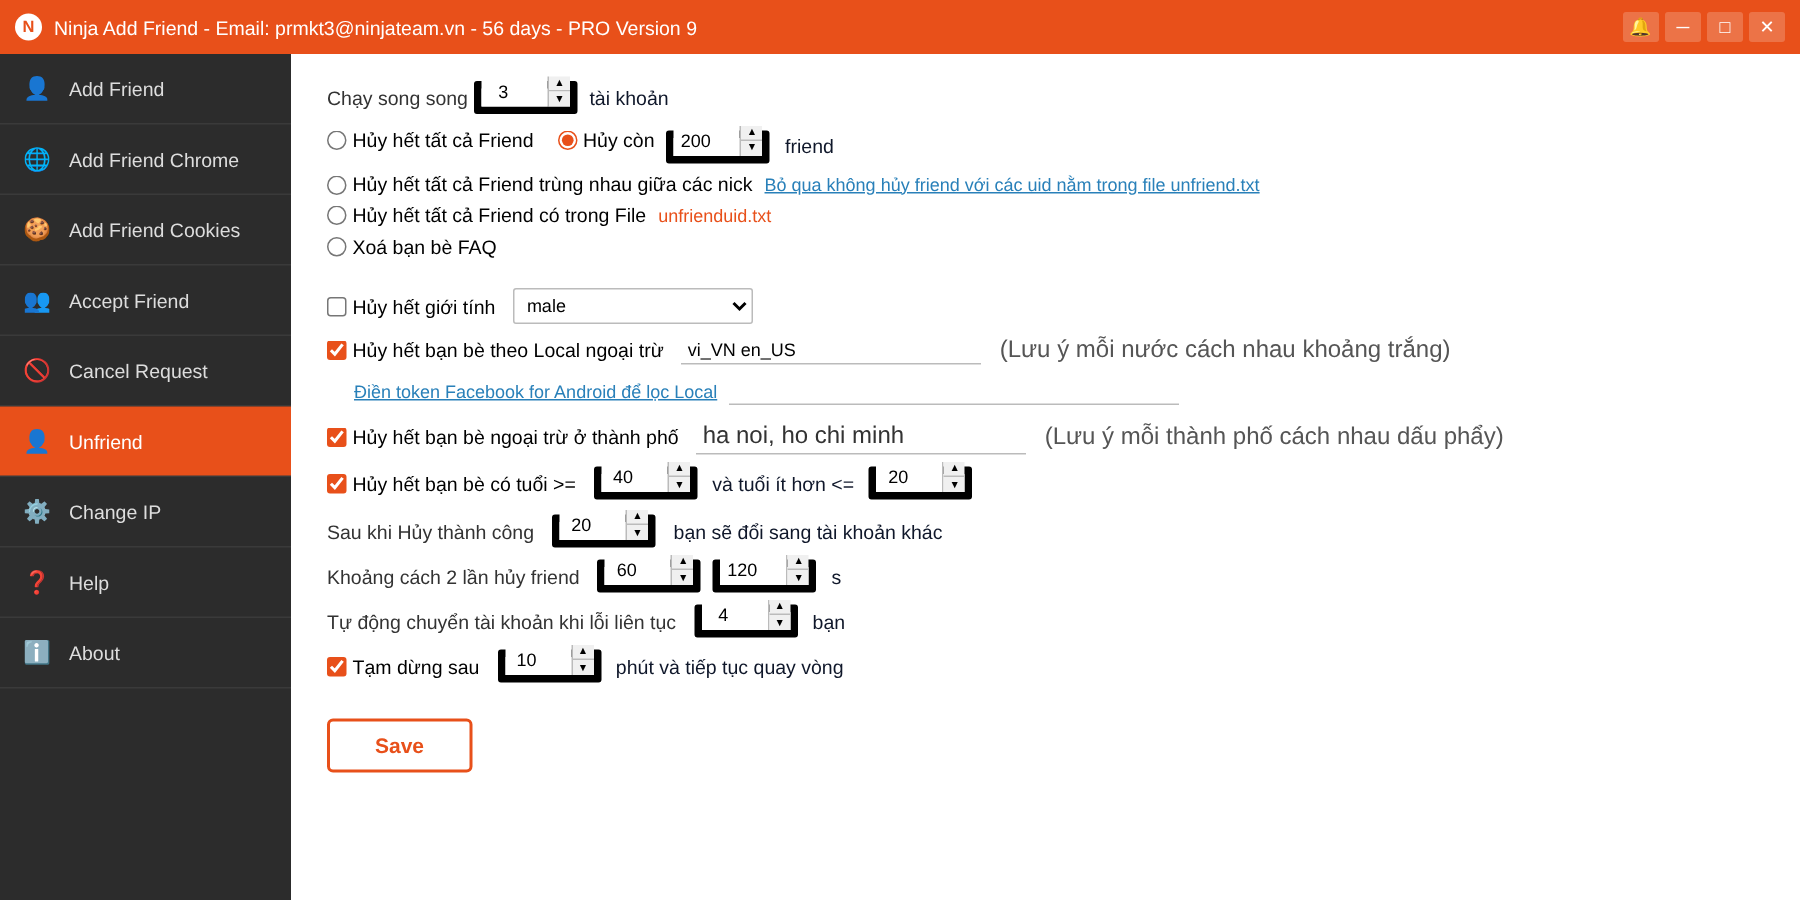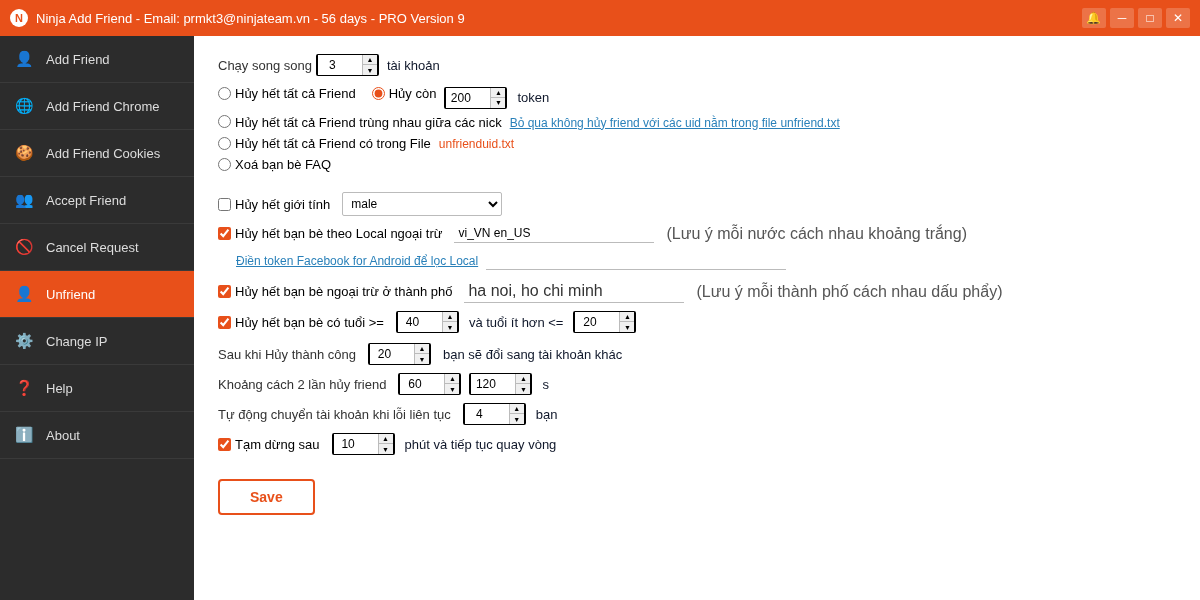--- a/index.html
+++ b/index.html
@@ -63,21 +63,21 @@
 
     input[type="number"] {
       width: 56px; height: 22px; border: 1px solid #bbb; border-radius: 2px;
       padding: 0 4px; font-size: 12px; text-align: center;
     }
     input[type="text"] {
       border: none; border-bottom: 1px solid #bbb;
       padding: 2px 4px; font-size: 12px; outline: none; min-width: 200px;
     }
     .spinner-field {
-      display: flex; align-items: center; border: 2px solid #000000; border-radius: 2px; height: 22px;
+      display: flex; align-items: flex-end; border: 5px solid #000000; border-radius: 2px; height: 22px;
     }
     .spinner-field input[type="number"] {
       border: none; border-radius: 0; width: 44px; height: 20px;
     }
     .spinner-btns {
       display: flex; flex-direction: column; border-left: 1px solid #bbb;
     }
     .spinner-btn {
       width: 14px; height: 10px; background: #f0f0f0; border: none;
       cursor: pointer; font-size: 7px; line-height: 1; display: flex;
@@ -187,25 +187,25 @@
           <input type="radio" name="huy_option" checked="" style="">
           <span>Hủy còn</span>
         </label>
         <div class="spinner-field" style="margin-right:6px;">
           <input type="number" value="200" style="">
           <div class="spinner-btns">
             <button class="spinner-btn">▲</button>
             <button class="spinner-btn">▼</button>
           </div>
         </div>
-        <span class="form-text">token</span>
+        <span class="form-text">friend</span>
       </div>
 
       <div style="display:flex; align-items:center; width:100%; margin-bottom:6px;">
-        <label style="display:flex; align-items:flex-start; cursor:pointer; margin-right:8px;">
+        <label style="display:flex; align-items:flex-end; cursor:pointer; margin-right:8px;">
           <input type="radio" name="huy_option" style="">
           <span>Hủy hết tất cả Friend trùng nhau giữa các nick</span>
         </label>
         <a class="link">Bỏ qua không hủy friend với các  uid nằm trong file unfriend.txt</a>
       </div>
 
       <div style="display:flex; align-items:center; width:100%; margin-bottom:6px;">
         <label style="display:flex; align-items:center; cursor:pointer; margin-right:8px;">
           <input type="radio" name="huy_option" style="">
           <span>Hủy hết tất cả Friend có trong File</span>

